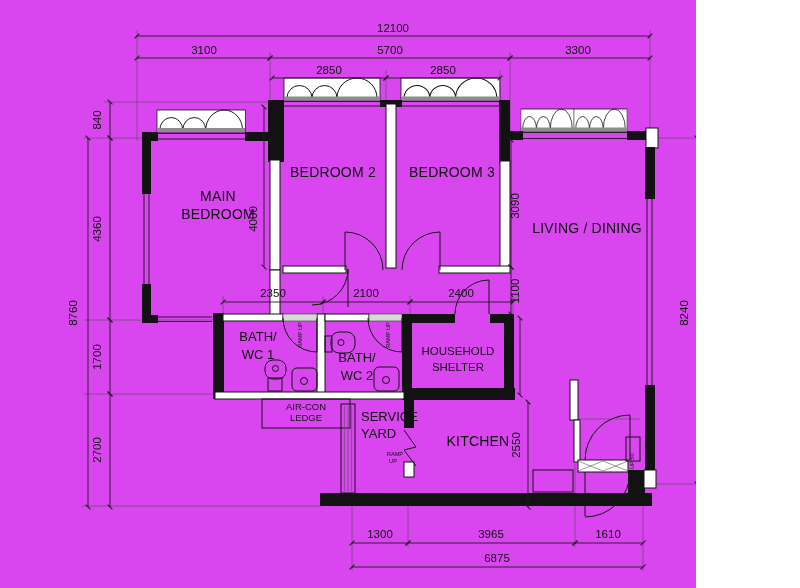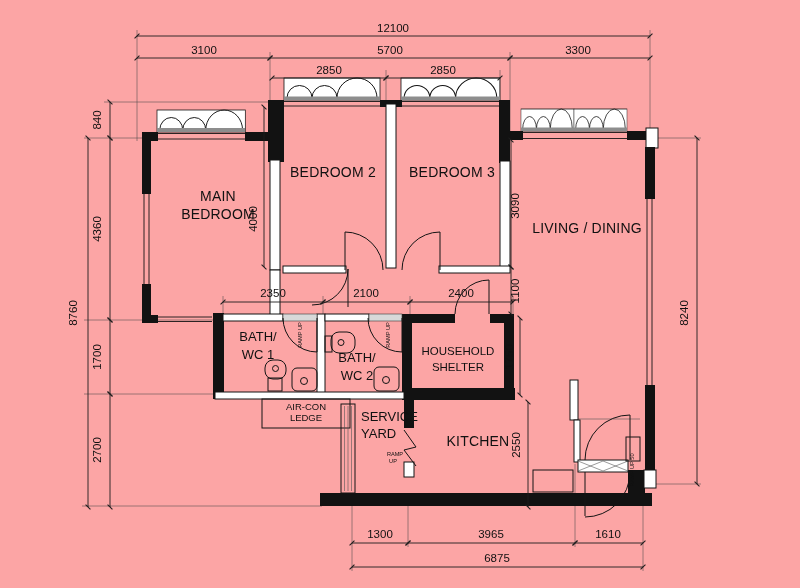--- a/index.html
+++ b/index.html
@@ -1,16 +1,16 @@
 <!DOCTYPE html>
 <html><head>
 <meta charset="utf-8">
 <style>
   html,body{margin:0;padding:0;background:#ffffff;}
-  .page{width:800px;height:588px;background:#fca5a5;position:relative;overflow:hidden;}
+  .page{width:696px;height:588px;background:#d946ef;position:relative;overflow:hidden;}
   svg{display:block;}
   .wb{fill:#121212;stroke:none;}
   .ww{fill:#ffffff;stroke:#141414;stroke-width:1;}
   .ln{stroke:#141414;stroke-width:1;fill:none;}
   .wl{stroke:#141414;stroke-width:0.9;fill:none;}
   .thin{stroke:#555;stroke-width:0.6;fill:none;}
   .ext{stroke:#4a4a4a;stroke-width:0.55;fill:none;}
   .dim{stroke:#1d1d1d;stroke-width:0.9;fill:none;marker-start:url(#tk);marker-end:url(#tk);}
   .arc{stroke:#141414;stroke-width:1;fill:none;}
   .sill{fill:#8d8d8d;}

